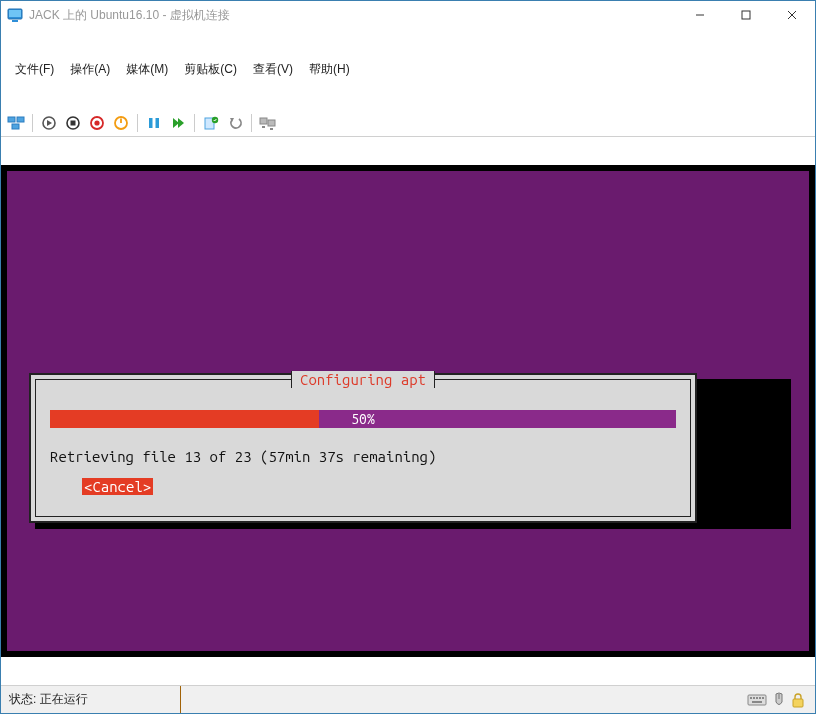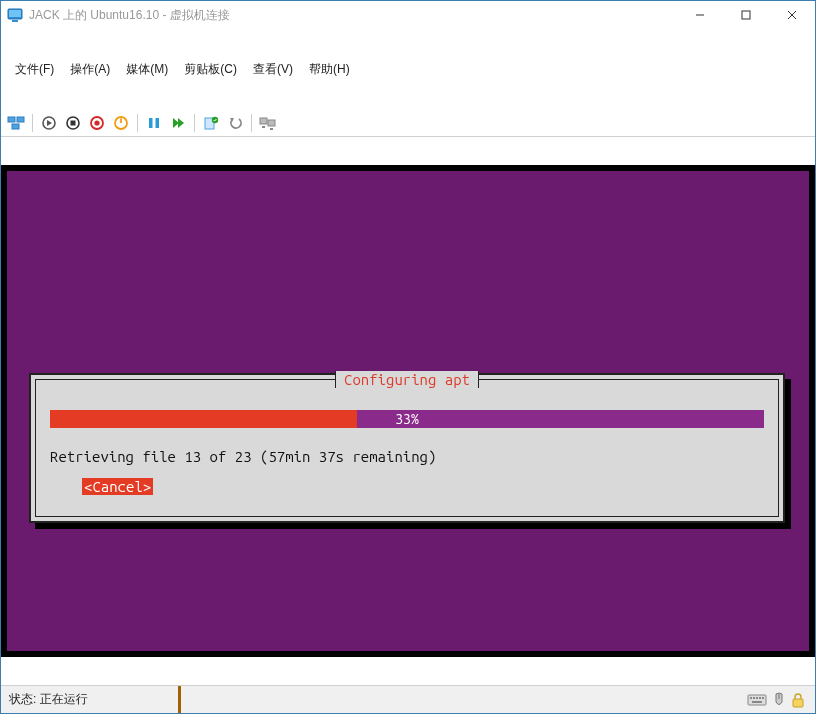--- a/index.html
+++ b/index.html
@@ -11,31 +11,31 @@
   .titlebar .winbtns { display: flex; }
   .winbtn { width: 46px; height: 28px; display: flex; align-items: center; justify-content: center; color: #555; cursor: pointer; }
   .menubar { height: 24px; display: flex; align-items: center; padding: 0 6px; font-size: 12px; color: #222; }
   .menubar .menuitem { padding: 2px 8px; cursor: pointer; }
   .toolbar { height: 28px; display: flex; align-items: center; padding: 0 4px; border-bottom: 1px solid #d0d0d0; gap: 2px; }
   .tbbtn { width: 22px; height: 22px; display: flex; align-items: center; justify-content: center; cursor: pointer; border-radius: 2px; }
   .tbsep { width: 1px; height: 18px; background: #ccc; margin: 0 3px; }
   .vm-frame { flex: 1; background: #000; padding: 6px; position: relative; }
   .vm-screen { width: 100%; height: 100%; background: #6a1b6e; position: relative; font-family: "Ubuntu Mono","DejaVu Sans Mono",monospace; }
   .dialog-shadow { position: absolute; left: 28px; top: 208px; width: 756px; height: 150px; background: #000; }
-  .dialog { position: absolute; left: 22px; top: 202px; width: 756px; height: 150px; background: #d9d9d9; border: 2px solid #222; }
+  .dialog { position: absolute; left: 22px; top: 202px; width: 668px; height: 150px; background: #d9d9d9; border: 2px solid #222; }
   .dialog-inner-border { position: absolute; inset: 4px; border: 1px solid #222; }
   .dialog-title-wrap { position: absolute; top: -9px; left: 0; right: 0; text-align: center; }
   .dialog-title-box { display: inline-block; background: #d9d9d9; padding: 0 8px; color: #dd3b2a; font-size: 15px; border-left: 1px solid #222; border-right: 1px solid #222; line-height: 17px; font-family: "Ubuntu Mono","DejaVu Sans Mono",monospace; }
   .pbar { position: absolute; top: 30px; left: 14px; right: 14px; height: 18px; background: #8a2a8a; }
   .pbar-fill { height: 100%; background: #e43c24; }
   .pbar-text { position: absolute; top: 0; left: 0; right: 0; line-height: 18px; text-align: center; color: #fff; font-size: 14px; font-family: "Ubuntu Mono","DejaVu Sans Mono",monospace; }
   .status-line { position: absolute; top: 68px; left: 14px; color: #111; font-size: 15px; font-family: "Ubuntu Mono","DejaVu Sans Mono",monospace; }
   .cancel-btn { position: absolute; top: 98px; left: 46px; background: #e43c24; color: #fff; font-size: 15px; padding: 0 2px; cursor: pointer; font-family: "Ubuntu Mono","DejaVu Sans Mono",monospace; }
   .statusbar { height: 28px; background: #f0f0f0; display: flex; align-items: center; border-top: 1px solid #d0d0d0; font-size: 12px; }
-  .statusbar .status-text { padding: 0 8px; color: #222; width: 180px; border-right: 3px solid #a16207; height: 100%; display: flex; align-items: center; }
+  .statusbar .status-text { padding: 0 8px; color: #222; width: 180px; border-right: 1px solid #a16207; height: 100%; display: flex; align-items: center; }
   .statusbar .spacer { flex: 1; }
   .statusbar .tray { display: flex; gap: 6px; padding: 0 10px; align-items: center; }
   svg { display: block; }
 </style>
 </head>
 <body>
 
 <div class="window">
 
   <div class="titlebar">
@@ -150,21 +150,21 @@
   <div class="vm-frame">
     <div class="vm-screen">
       <div class="dialog-shadow"></div>
       <div class="dialog">
         <div class="dialog-inner-border">
           <div class="dialog-title-wrap">
             <span class="dialog-title-box">Configuring apt</span>
           </div>
           <div class="pbar">
             <div class="pbar-fill" id="pbar-fill" style="width: 43%;"></div>
-            <div class="pbar-text">33%</div>
+            <div class="pbar-text">50%</div>
           </div>
           <div class="status-line">Retrieving file 13 of 23 (57min 37s remaining)</div>
           <div class="cancel-btn">&lt;Cancel&gt;</div>
         </div>
       </div>
     </div>
   </div>
 
   <div class="statusbar">
     <div class="status-text">状态: 正在运行</div>

